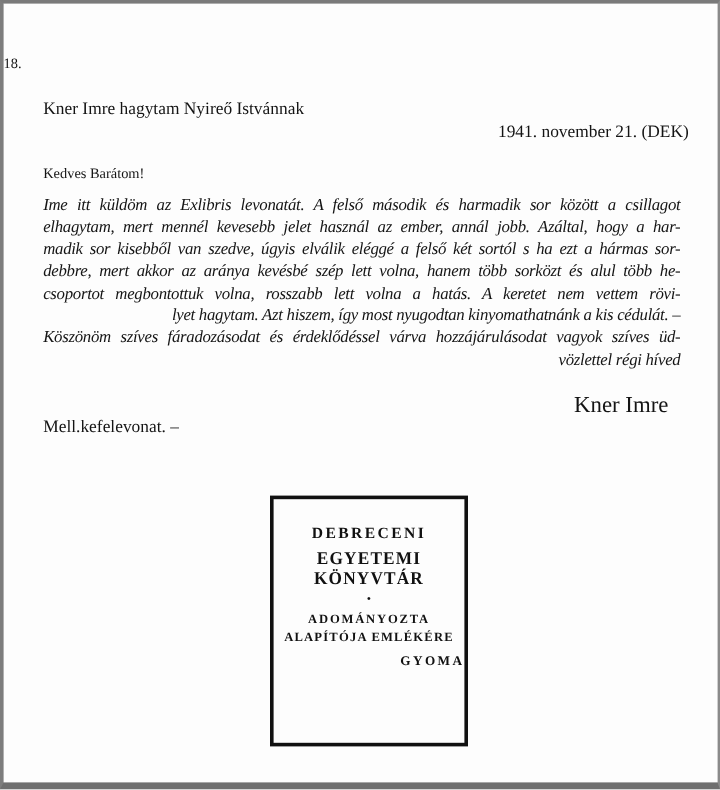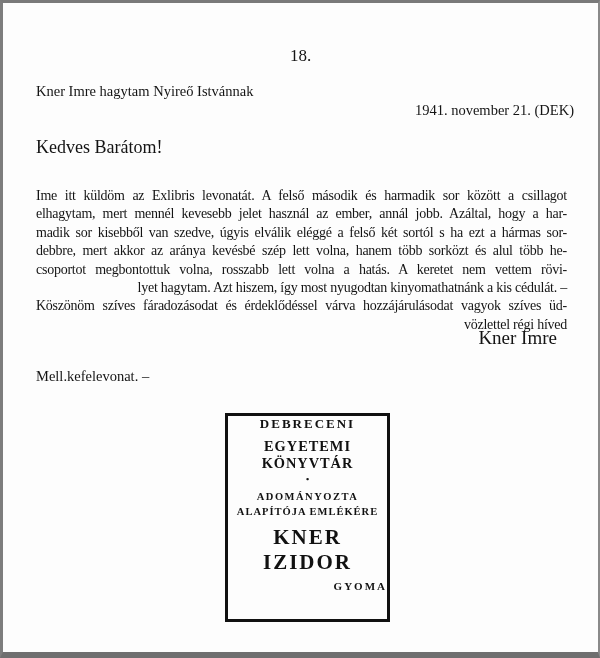--- a/index.html
+++ b/index.html
@@ -19,80 +19,81 @@
     border-bottom: 6px solid #6f6f6f;
     font-family: "Liberation Serif", serif;
     color: #141414;
     overflow: hidden;
   }
   .page-number {
     position: absolute;
     top: 43px;
     left: 0;
     width: 100%;
-    text-align: center;
-    font-size: 17px;
+    font-size: 12px;
   }
   .heading {
     position: absolute;
     top: 80px;
     left: 33px;
     font-size: 14.5px;
   }
   .date-line {
     position: absolute;
     top: 99px;
     right: 24px;
     font-size: 14.5px;
   }
   .salutation {
     position: absolute;
     top: 134px;
     left: 33px;
-    font-size: 18px;
+    font-size: 12px;
   }
   .letter-body {
     position: absolute;
-    top: 184px;
+    top: 160px;
     left: 33px;
     width: 531px;
     font-size: 14px;
     letter-spacing: -0.25px;
     line-height: 18.4px;
+    font-style: italic;
   }
   .body-line { text-align: right; white-space: normal; }
   .body-line.just {
     text-align: justify;
     text-align-last: justify;
   }
   .signature {
     position: absolute;
     top: 324px;
     right: 41px;
     font-size: 19px;
   }
   .enclosure {
     position: absolute;
-    top: 365px;
+    top: 345px;
     left: 33px;
     font-size: 14.5px;
   }
   .bookplate {
     position: absolute;
     top: 410px;
     left: 222px;
     width: 165px;
     height: 209px;
     box-sizing: border-box;
     border: 3px solid #111111;
     background: #fdfdfd;
     text-align: center;
     font-family: "Liberation Serif", serif;
     font-weight: bold;
     color: #111111;
+    padding-top: 20px;
   }
   .bp-l1 { font-size: 13px;   letter-spacing: 2px;   margin-bottom: 6px; }
   .bp-l2 { font-size: 15px;   letter-spacing: 1px;   margin-bottom: 3px; transform: scaleX(0.96); }
   .bp-l3 { font-size: 9.5px;  letter-spacing: 1.5px; margin-bottom: 7px; }
   .bp-sep{ font-size: 9px;    line-height: 9px;      margin-bottom: 7px; }
   .bp-l4 { font-size: 10.5px; letter-spacing: 1.5px; margin-bottom: 4px; }
   .bp-l5 { font-size: 10.5px; letter-spacing: 1px;   margin-bottom: 8px; }
   .bp-l6 { font-size: 21px;   letter-spacing: 2px;   margin-bottom: 5px; }
   .bp-l7 { font-size: 14px;   letter-spacing: 1px;   margin-bottom: 3px; }
   .bp-l8 { font-size: 11px;   letter-spacing: 2px; text-align: right; }
@@ -124,17 +125,16 @@
   <div class="signature">Kner Imre</div>
 
   <div class="enclosure">Mell.kefelevonat. –</div>
 
   <div class="bookplate">
     <div class="bp-l1">DEBRECENI</div>
     <div class="bp-l2">EGYETEMI KÖNYVTÁR</div>
     <div class="bp-sep">•</div>
     <div class="bp-l4">ADOMÁNYOZTA</div>
     <div class="bp-l5">ALAPÍTÓJA EMLÉKÉRE</div>
-    <div class="bp-l6">KNER IZIDOR</div>
     <div class="bp-l8">GYOMA</div>
   </div>
 
 </div>
 
 </body></html>

